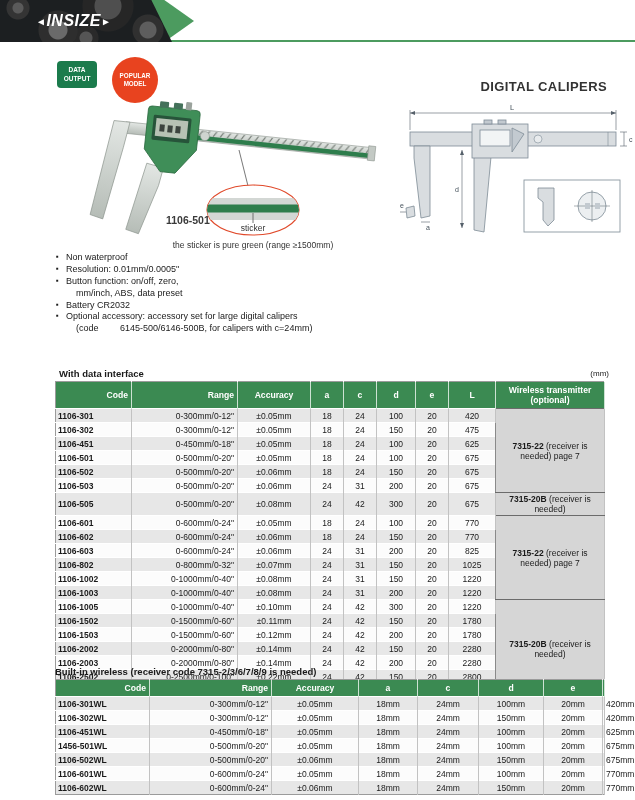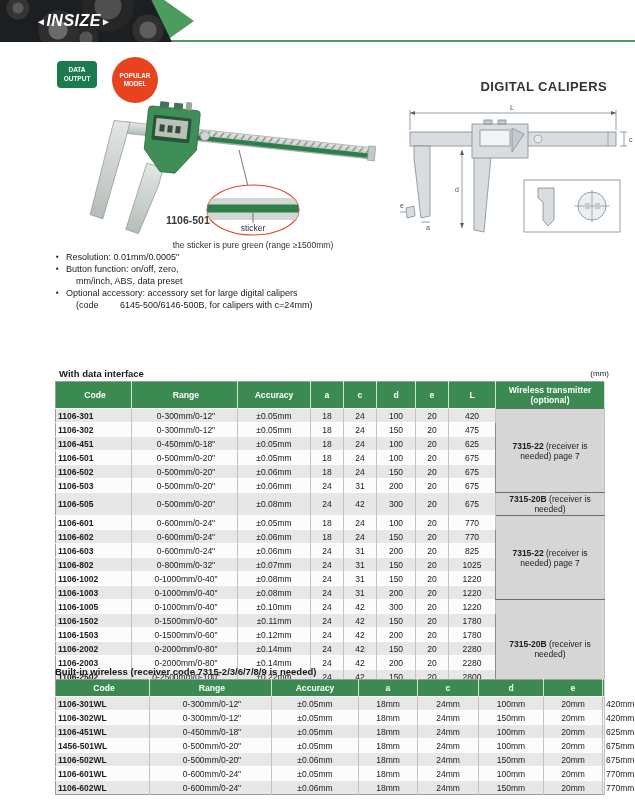--- a/index.html
+++ b/index.html
@@ -58,21 +58,21 @@
         font-size:8.5px;border:1px solid #9b9b9b;}
   #table1{position:absolute;left:55px;top:381px;}
   #table2{position:absolute;left:55px;top:679px;}
   th{background:#3b8a52;color:#fff;font-weight:bold;font-size:8.6px;
      padding:3px 3px;border-right:1px solid rgba(255,255,255,.75);text-align:center;}
   td{padding:1px 3px;border-right:1px solid #c2c2c2;border-top:1px solid #fff;
      text-align:center;height:11px;}
   tbody tr:nth-child(odd) td{background:#e7e7e7;}
   tbody tr:nth-child(even) td{background:#fcfcfc;}
   td.code{font-weight:bold;text-align:left;padding-left:2px;}
-  td.range,th.left{text-align:center;padding-left:6px;}
+  td.range,th.left{text-align:right;padding-left:6px;}
   td.wireless{background:#d6d6d6 !important;border-left:1px solid #8a8a8a;
               border-top:1px solid #6b6b6b;border-bottom:1px solid #6b6b6b;
               vertical-align:middle;text-align:center;margin-top:40px;}
   td.wireless b{font-weight:bold;}
   
   #table1 th:nth-child(1){width:66px;} #table1 th:nth-child(2){width:96px;}
   #table1 th:nth-child(3){width:66px;} #table1 th:nth-child(4){width:26px;}
   #table1 th:nth-child(5){width:26px;} #table1 th:nth-child(6){width:32px;}
   #table1 th:nth-child(7){width:26px;} #table1 th:nth-child(8){width:40px;}
   
@@ -192,23 +192,25 @@
     <path d="M142,88 L158,88 L158,120 L152,126 L147,120 L147,102 L142,98 Z" fill="#d9dde0" stroke="#7d8b96" stroke-width="0.8"></path>
     <circle cx="196" cy="106" r="14" fill="#eceff1" stroke="#7d8b96" stroke-width="0.8"></circle>
     <line x1="178" y1="106" x2="214" y2="106" stroke="#55606a" stroke-width="0.5"></line>
     <line x1="196" y1="90" x2="196" y2="122" stroke="#55606a" stroke-width="0.5"></line>
     <rect x="189" y="103" width="5" height="6" fill="#c3cad0"></rect>
     <rect x="199" y="103" width="5" height="6" fill="#c3cad0"></rect>
   </g>
 </svg>
 
 <ul class="features">
+  <li>Non waterproof</li>
   <li>Resolution: 0.01mm/0.0005"</li>
   <li><span>Button function: on/off, zero,</span><br>
       <span class="cont">mm/inch, ABS, data preset</span></li>
+  <li>Battery CR2032</li>
   <li><span>Optional accessory: accessory set for large digital calipers</span><br>
       <span class="cont"><span>(code </span><b>6145-500/6146-500B</b><span>, for calipers with c=24mm)</span></span></li>
 </ul>
 
 <div class="t1-caption">
   <span class="cap">With data interface</span>
   <span class="unit">(mm)</span>
 </div>
 <table id="table1">
   <thead>

